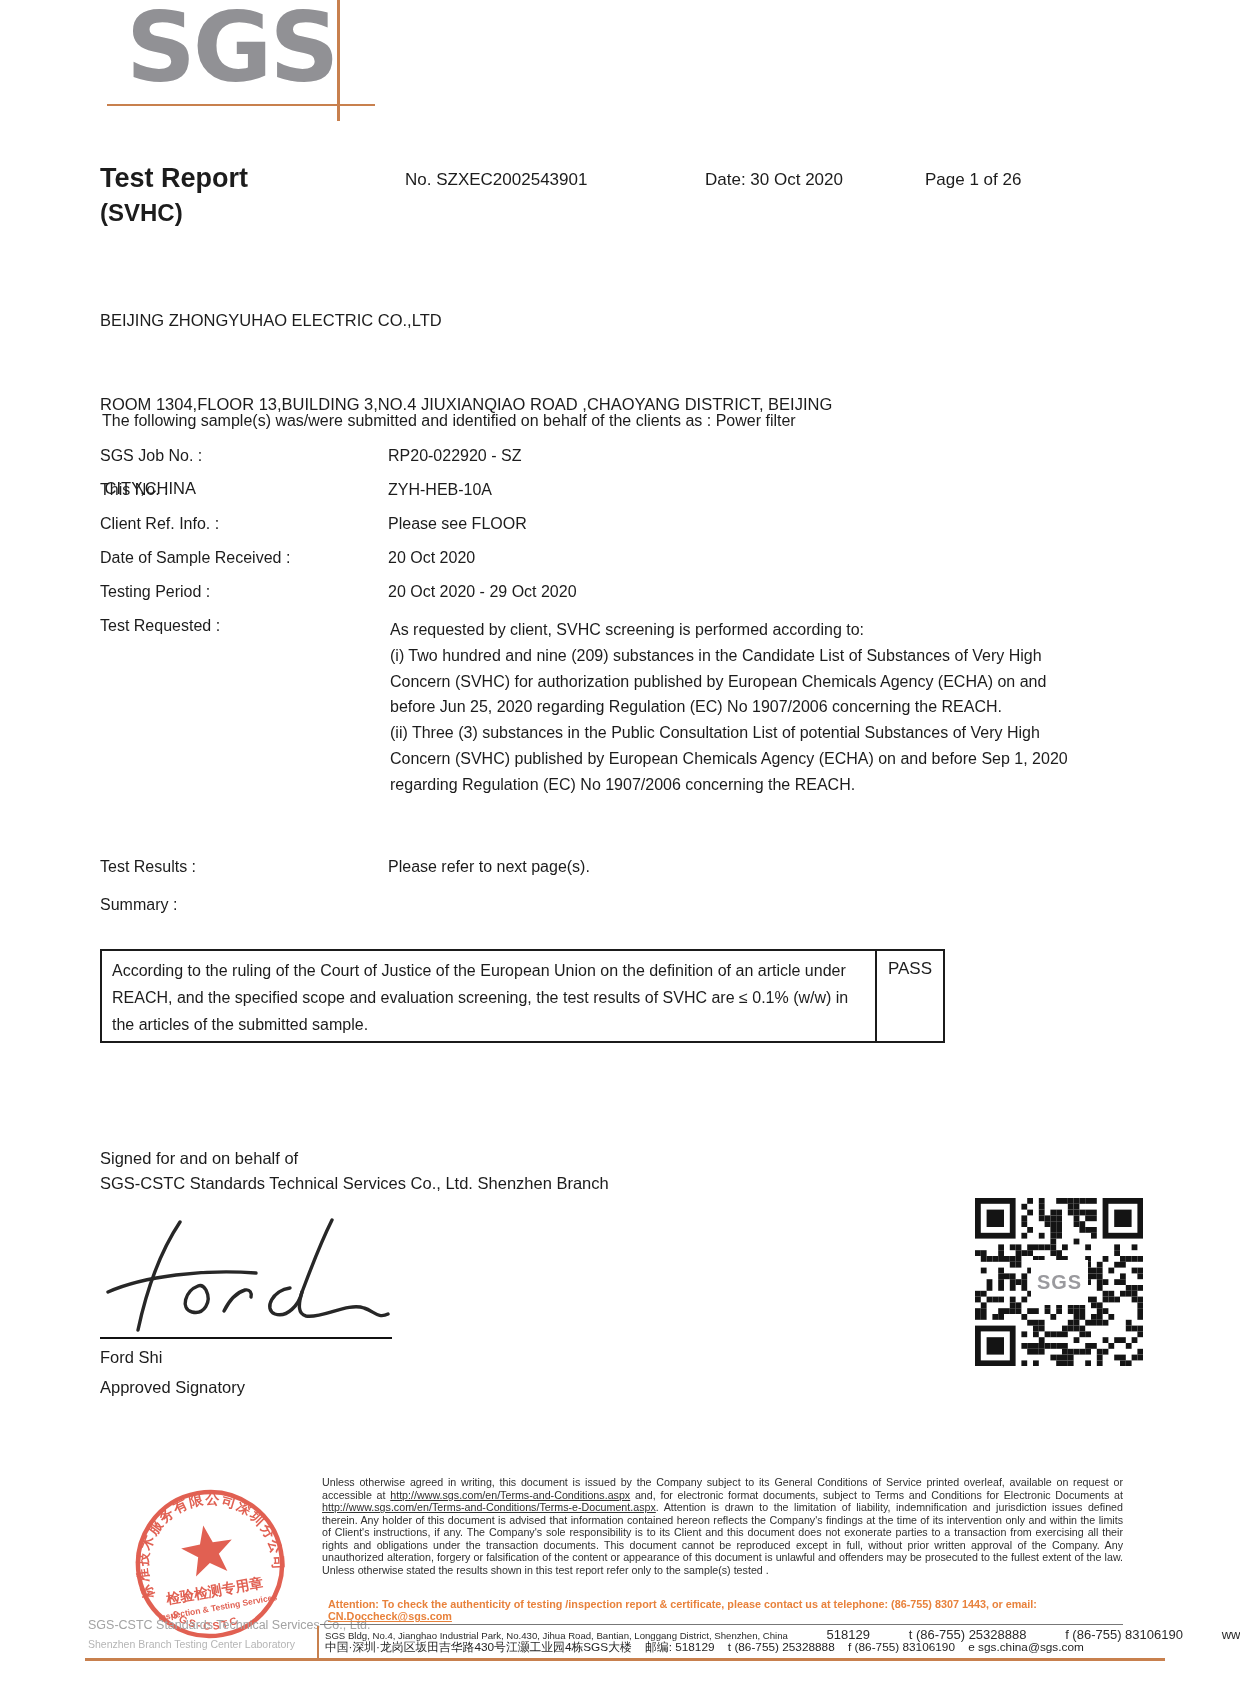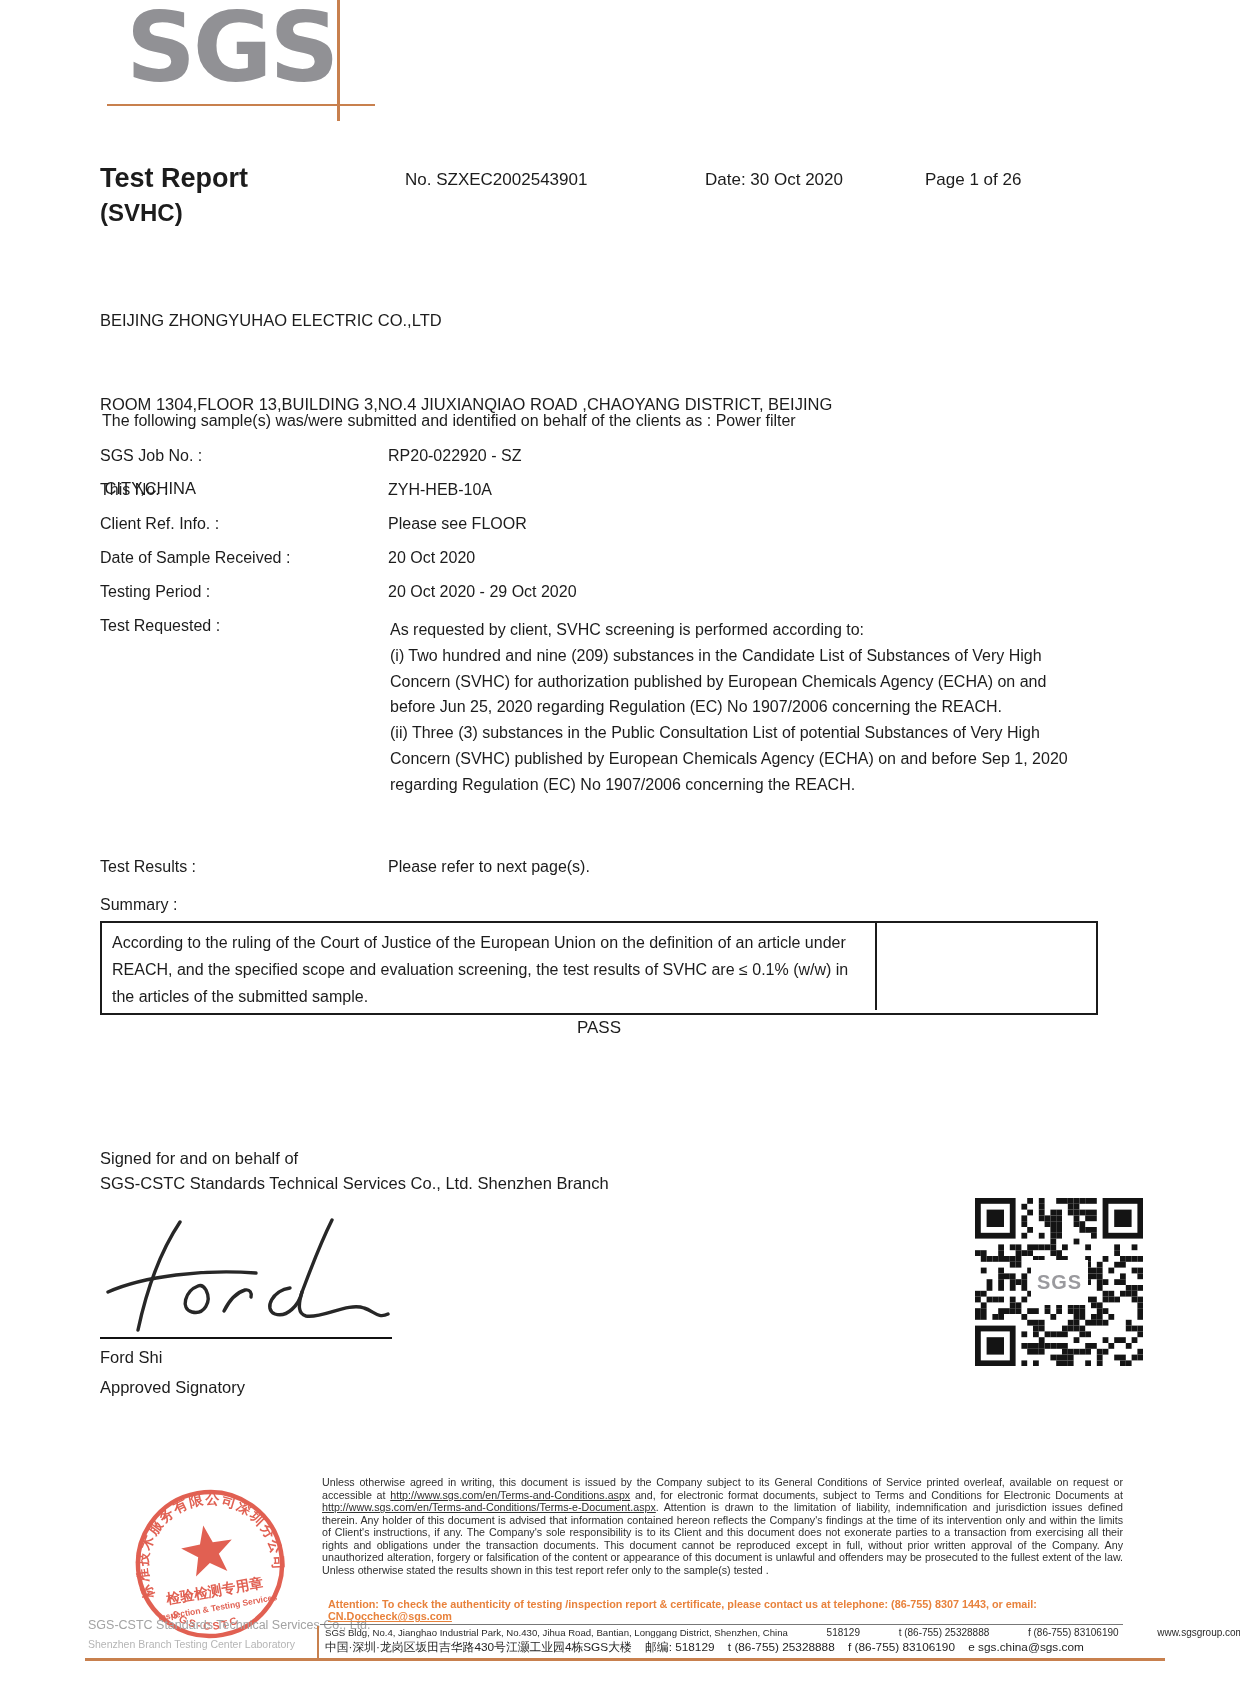--- a/index.html
+++ b/index.html
@@ -29,22 +29,22 @@
   .flabel{left:100px;}
   .fvalue{left:388px;text-align:center;}
 
   .tr-label{left:100px;top:617px;font-size:16px;}
   .tr-body{left:390px;top:617px;width:700px;font-size:16px;line-height:25.8px;}
 
   .res-label{left:100px;top:858px;font-size:16px;}
   .res-value{left:388px;top:858px;font-size:16px;}
 
   .sum-label{left:100px;top:896px;font-size:16px;}
-  .sum-box{left:100px;top:921px;width:998px;height:94px;border:2px solid #1b1b1b;
-           display:flex;box-sizing:border-box;flex-direction:column;}
+  .sum-box{left:100px;top:949px;width:845px;height:94px;border:2px solid #1b1b1b;
+           display:flex;box-sizing:border-box;}
   .sum-text{width:775px;border-right:2px solid #1b1b1b;box-sizing:border-box;
             padding:6px 12px 0 10px;font-size:16px;line-height:27px;}
   .sum-verdict{flex:1;text-align:center;padding-top:8px;font-size:17px;}
 
   .signed{left:100px;top:1146px;font-size:16.5px;line-height:25px;}
   .sig-svg{left:100px;top:1212px;}
   .sig-line{left:100px;top:1337px;width:292px;height:2px;background:#111;}
   .sig-name{left:100px;top:1348px;font-size:16.5px;}
   .sig-role{left:100px;top:1378px;font-size:16.5px;}
 
@@ -61,21 +61,21 @@
   .legal{left:322px;top:1476px;width:801px;font-size:10.7px;line-height:12.55px;
          color:#303030;text-align:justify;}
   .legal a, .legal .url{color:#303030;text-decoration:underline;}
   .attention{left:322px;top:1598px;width:801px;font-size:10.8px;line-height:12.3px;
              color:#e8823c;font-weight:bold;margin-left:6px;}
   .attention .email{text-decoration:underline;}
 
   .addr-sep-h{left:320px;top:1624px;width:803px;height:1px;background:#777;}
   .addr-sep-v{left:317px;top:1626px;width:2px;height:34px;background:#c8804e;}
   .addr-en{left:325px;top:1627px;width:810px;font-size:9.6px;color:#2a2a2a;white-space:nowrap;}
-  .addr-en .big{font-size:10px;padding-left:26px;}
+  .addr-en .big{font-size:13px;padding-left:26px;}
   .addr-cn{left:325px;top:1640px;width:810px;font-size:11.8px;color:#1e1e1e;white-space:nowrap;}
   .seg{margin-right:10px;}
 
   .bottom-line{left:85px;top:1658px;width:1080px;height:3px;background:#c8804e;}
   .member{left:857px;top:1668px;font-size:15px;color:#1e1e1e;margin-top:40px;}
 </style>
 </head>
 <body>
 
 <div id="page">

